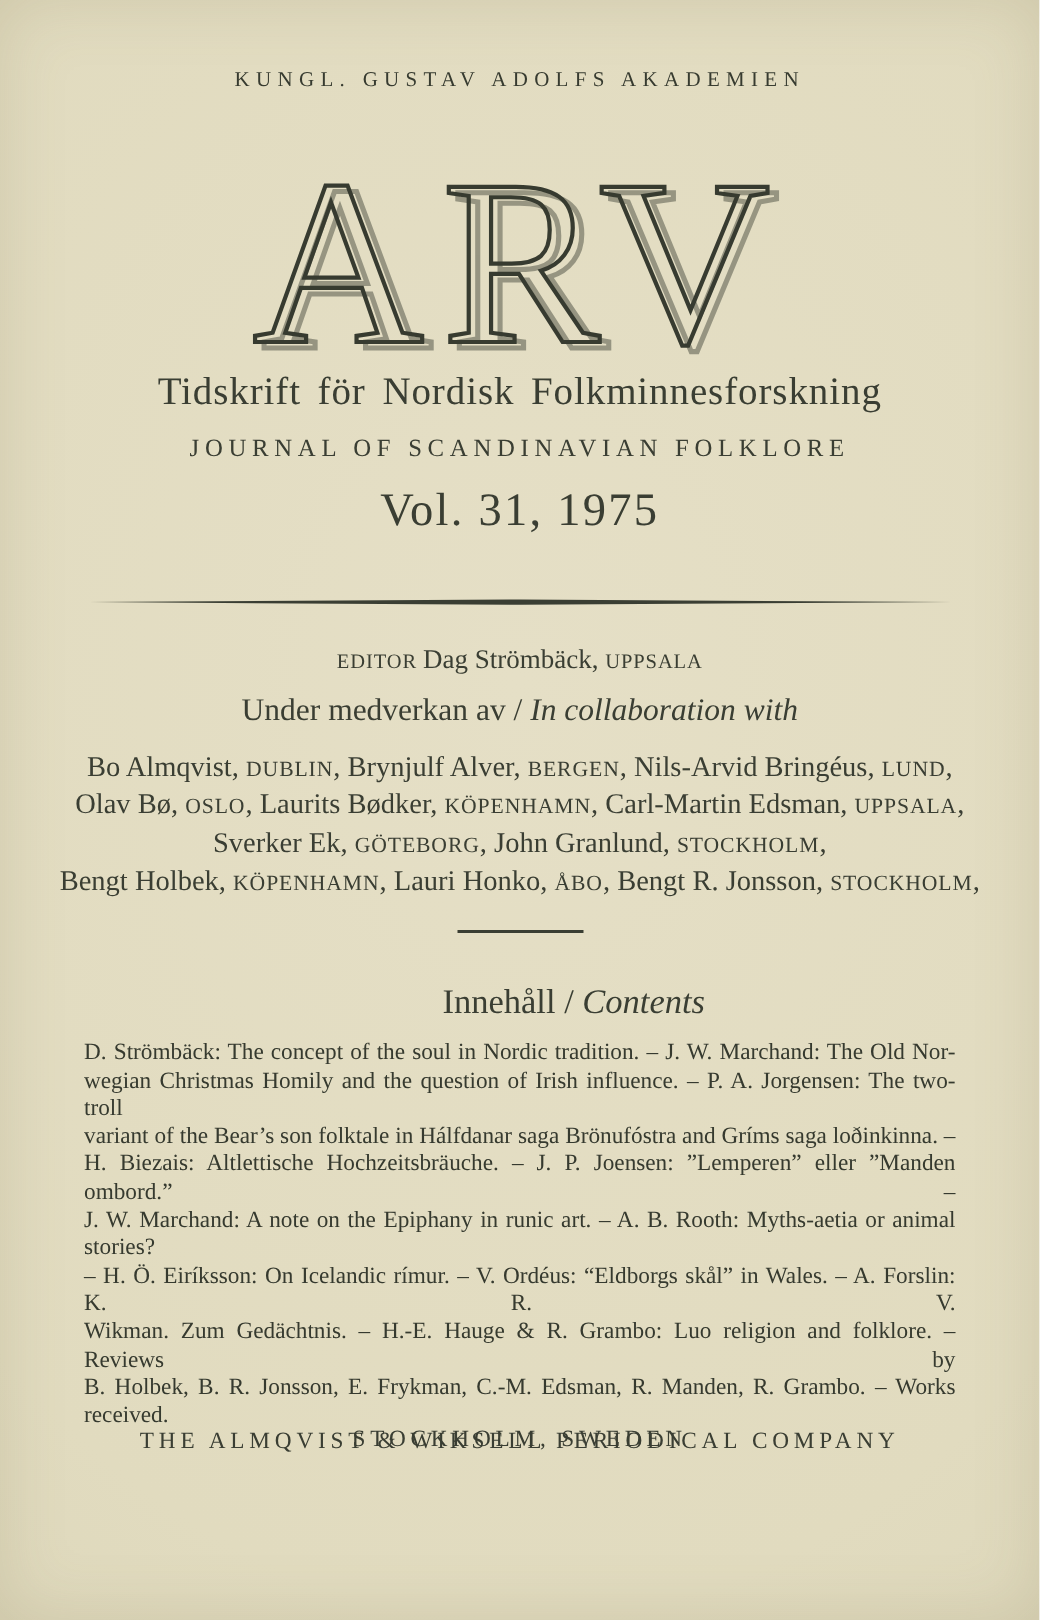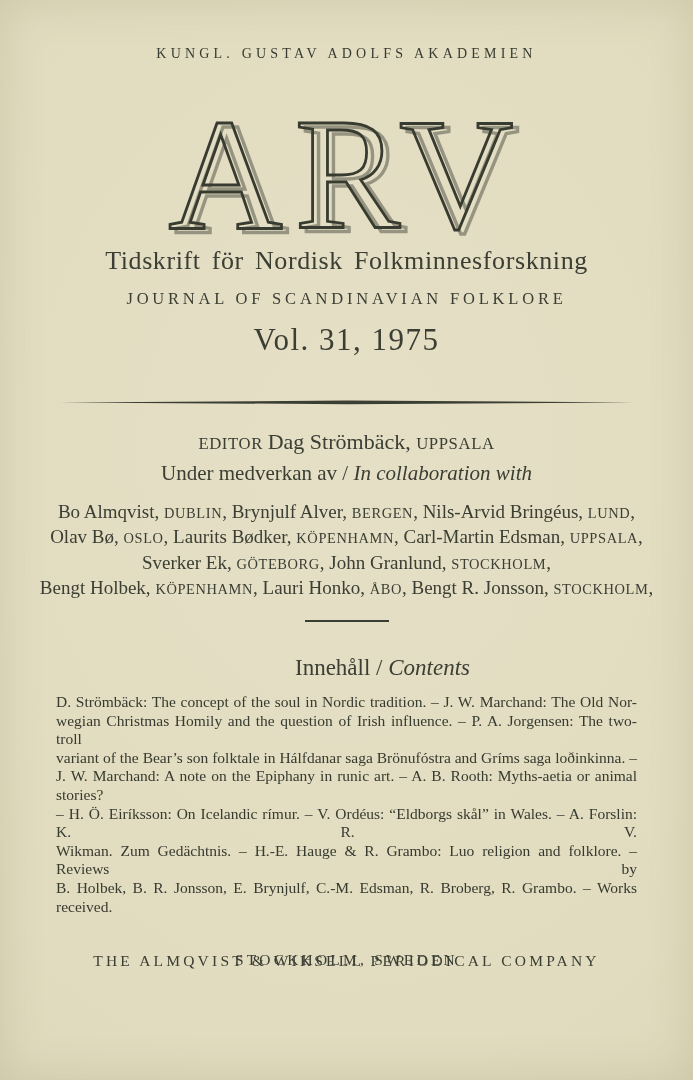--- a/index.html
+++ b/index.html
@@ -18,21 +18,21 @@
   .center-abs { position:absolute; left:0; width:100%; text-align:center; }
   .sc { font-size:0.76em; letter-spacing:0.6px; }
   .it { font-style:italic; }
 
   #academy      { top:46px;  font-size:14px;   letter-spacing:4.2px; color:#373b30; }
   #arv-wrap     { top:92px;  height:152px; }
   #subtitle-sv  { top:246px; font-size:26px;   letter-spacing:0.6px; word-spacing:4px; }
   #subtitle-en  { top:289px; font-size:16.5px; letter-spacing:3.8px; }
   #volume       { top:322px; font-size:31px;   letter-spacing:1.5px; }
   #rule-main    { top:391px; }
-  #editor       { top:429px; font-size:22px; }
+  #editor       { top:429px; font-size:18px; }
   #collab-note  { top:461px; font-size:21px; }
   #collaborators{ top:500px; font-size:19px; line-height:23.4px; }
   #rule-small   { position:absolute; top:620px; left:50%; transform:translateX(-50%);
                   width:84px; height:2px; background:#3a3e33; }
   #contents-heading { top:655px; font-size:23px;padding-left:36px; }
   #contents     { position:absolute; top:693px; left:56px; width:581px;
                   font-size:15.5px; line-height:18.6px; color:#363a2f; }
   .jline        { text-align:justify; text-align-last:justify; }
   #publisher1   { top:924px; font-size:15.5px; letter-spacing:3.2px;margin-top:28px; }
   #publisher2   { top:951px; font-size:15.5px; letter-spacing:3.2px; }
@@ -75,23 +75,24 @@
   </div>
 
   <div id="rule-small"></div>
 
   <div id="contents-heading" class="center-abs"><span>Innehåll / </span><span class="it">Contents</span></div>
 
   <div id="contents">
     <div class="jline">D. Strömbäck: The concept of the soul in Nordic tradition. – J. W. Marchand: The Old Nor-</div>
     <div class="jline">wegian Christmas Homily and the question of Irish influence. – P. A. Jorgensen: The two-troll</div>
     <div class="jline">variant of the Bear’s son folktale in Hálfdanar saga Brönufóstra and Gríms saga loðinkinna. –</div>
+    <div class="jline">H. Biezais: Altlettische Hochzeitsbräuche. – J. P. Joensen: ”Lemperen” eller ”Manden ombord.” –</div>
     <div class="jline">J. W. Marchand: A note on the Epiphany in runic art. – A. B. Rooth: Myths-aetia or animal stories?</div>
     <div class="jline">– H. Ö. Eiríksson: On Icelandic rímur. – V. Ordéus: “Eldborgs skål” in Wales. – A. Forslin: K. R. V.</div>
     <div class="jline">Wikman. Zum Gedächtnis. – H.-E. Hauge &amp; R. Grambo: Luo religion and folklore. – Reviews by</div>
-    <div class="jline">B. Holbek, B. R. Jonsson, E. Brynjulf, C.-M. Edsman, R. Broberg, R. Grambo. – Works received.</div>
+    <div class="jline">B. Holbek, B. R. Jonsson, E. Frykman, C.-M. Edsman, R. Manden, R. Grambo. – Works received.</div>
   </div>
 
   <div id="publisher1" class="center-abs">THE ALMQVIST &amp; WIKSELL PERIODICAL COMPANY</div>
 
   <div id="publisher2" class="center-abs">STOCKHOLM, SWEDEN</div>
 
 </div>
 
 </body></html>

